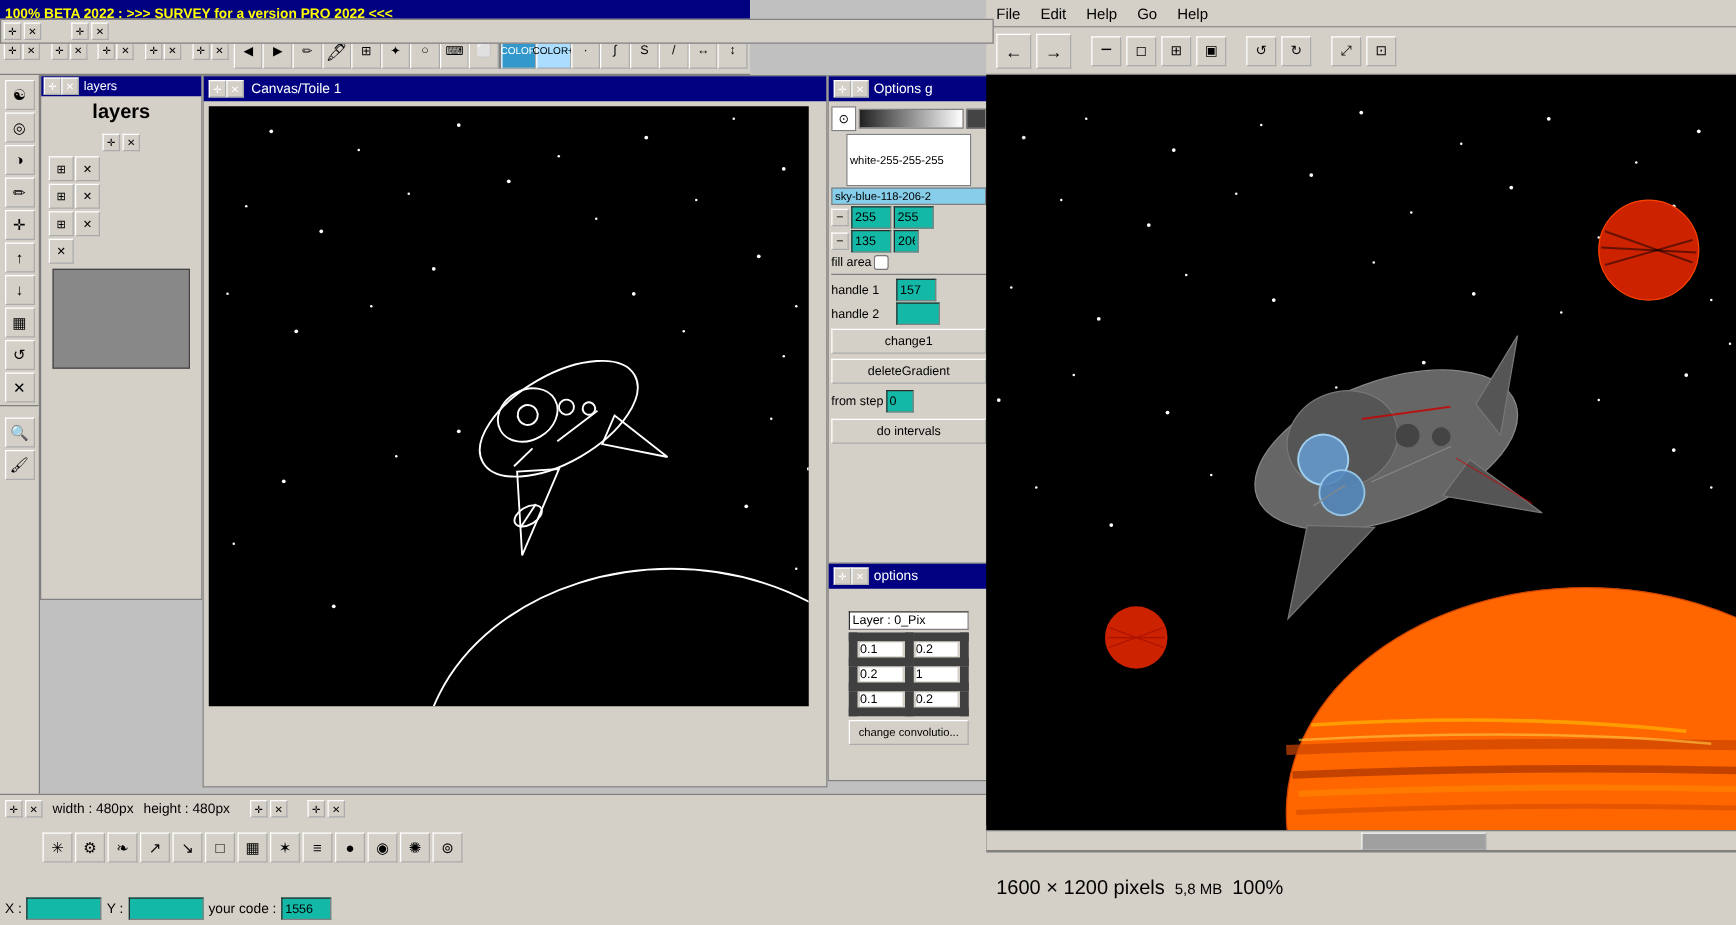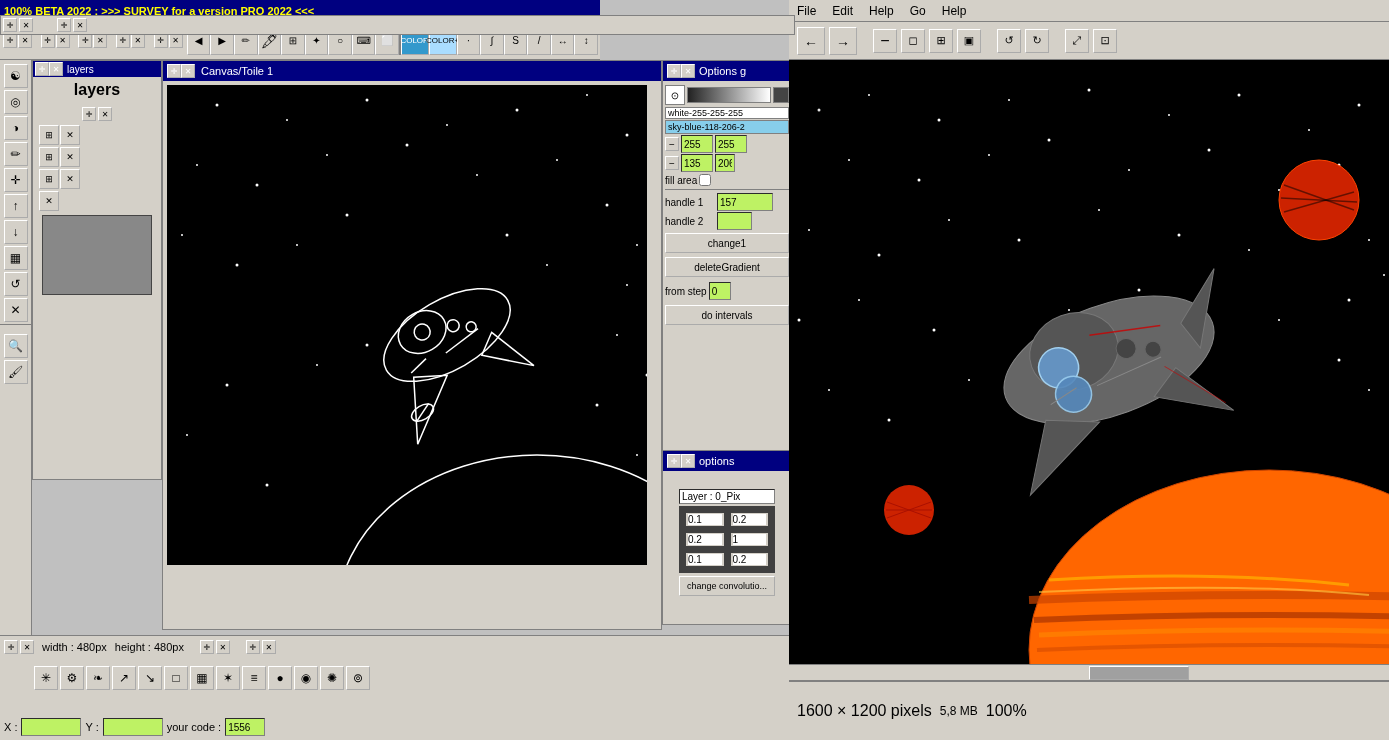--- a/index.html
+++ b/index.html
@@ -168,21 +168,21 @@
       border: 1px outset #fff; background: #d4d0c8; cursor: pointer; font-size: 11px;
     }
 
     
     .chk { width: 12px; height: 12px; }
 
     
     .row { display: flex; align-items: center; gap: 2px; margin: 1px 0; }
 
     .inset-input {
-      height: 18px; border: 1px inset #808080; background: #bef264; font-size: 10px; padding: 0 2px;
+      height: 18px; border: 1px inset #808080; background: #14b8a6; font-size: 10px; padding: 0 2px;
     }
 
     
     .divider { border-top: 1px solid #808080; margin: 3px 0; }
 
     
     .minus-btn {
       width: 14px; height: 14px; background: #d4d0c8; border: 1px outset #fff;
       display: flex; align-items: center; justify-content: center; font-size: 10px; cursor: pointer;
     }
@@ -397,21 +397,21 @@
     <span style="margin-left:4px">Options g</span>
   </div>
   <div id="options-content">
     
     <div class="row" style="margin:2px 0">
       <div style="width:20px;height:20px;border:1px solid #808080;display:flex;align-items:center;justify-content:center;font-size:10px;background:white">⊙</div>
       <div style="flex:1;height:16px;border:1px solid #808080;background:linear-gradient(to right,#222,white)"></div>
       <div style="width:16px;height:16px;border:1px solid #808080;background:#444;font-size:9px;display:flex;align-items:center;justify-content:center"></div>
     </div>
     
-    <div style="background:#fff;padding:0 2px;border:1px solid #808080;font-size:9px;cursor:pointer;margin:1px 0">white-255-255-255</div>
+    <div style="background:#fff;padding:15px 2px;border:1px solid #808080;font-size:9px;cursor:pointer;margin:1px 12px">white-255-255-255</div>
     <div style="background:#87ceeb;padding:1px 2px;border:1px solid #808080;font-size:9px;cursor:pointer;margin:1px 0">sky-blue-118-206-2</div>
     
     <div class="row">
       <div class="minus-btn">−</div>
       <input type="text" class="inset-input" style="width: 32px;" value="255">
       <input type="text" class="inset-input" style="width: 32px;" value="255">
     </div>
     <div class="row">
       <div class="minus-btn">−</div>
       <input type="text" class="inset-input" style="width: 32px;" value="135">
@@ -419,21 +419,21 @@
     </div>
     
     <div class="row" style="margin:2px 0">
       <span>fill area</span>
       <input type="checkbox" class="chk" style="">
     </div>
     <div class="divider"></div>
     
     <div class="row">
       <span style="width:50px">handle 1</span>
-      <input type="text" class="inset-input" style="width: 56px;" value="157">
+      <input type="text" class="inset-input" style="width: 32px;" value="157">
     </div>
     
     <div class="row">
       <span style="width:50px">handle 2</span>
       <input type="text" class="inset-input" style="width: 35px;">
     </div>
     
     <button class="panel-btn" style="margin:2px 0">change1</button>
     <button class="panel-btn" style="margin:2px 0">deleteGradient</button>
     

